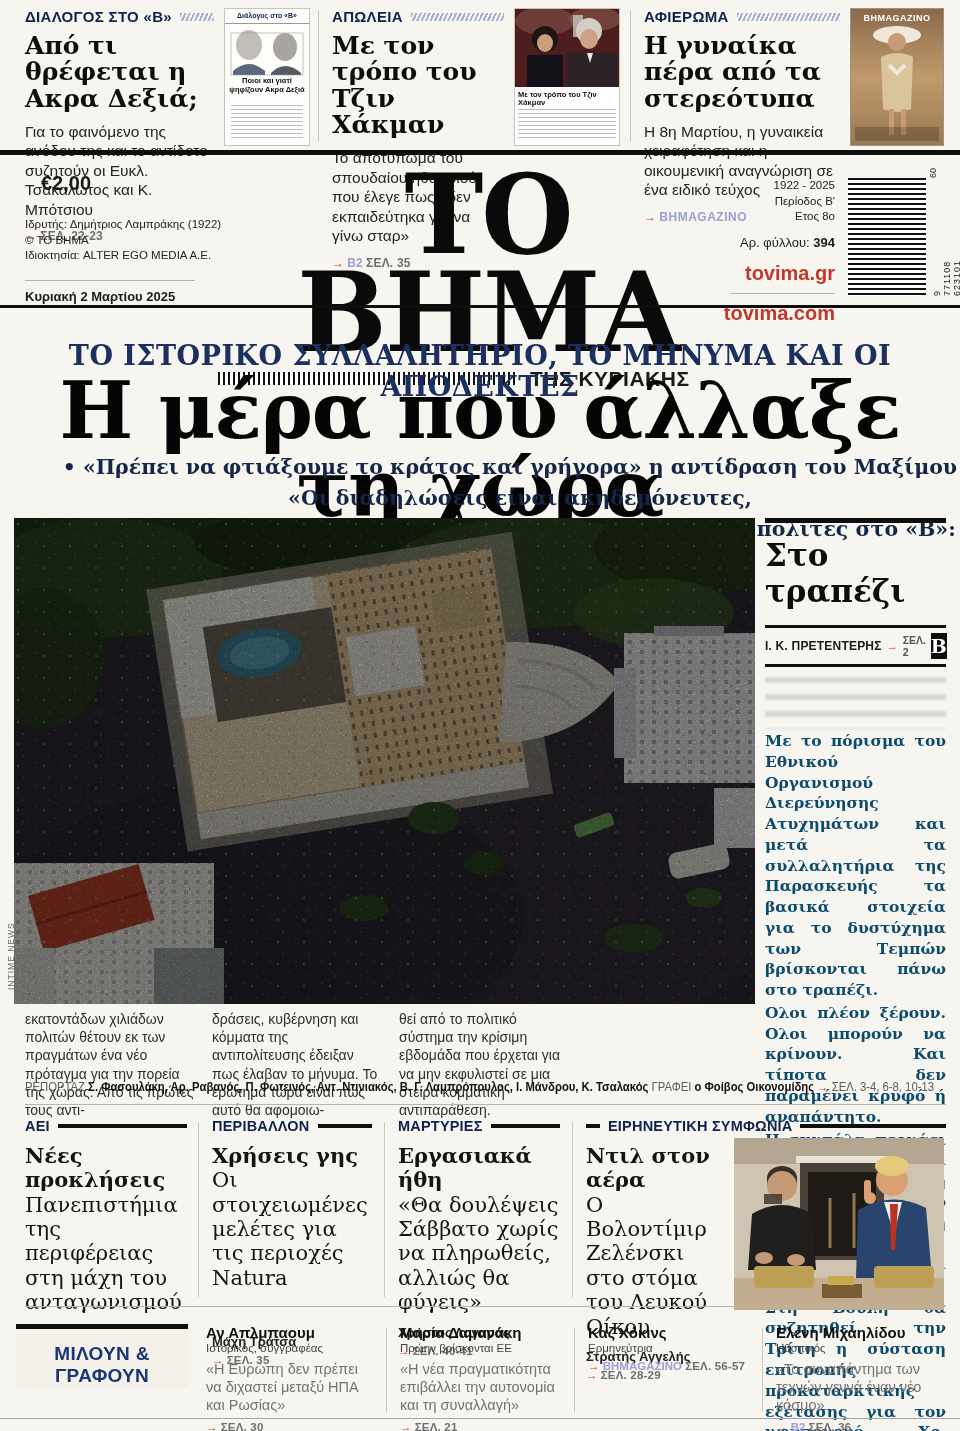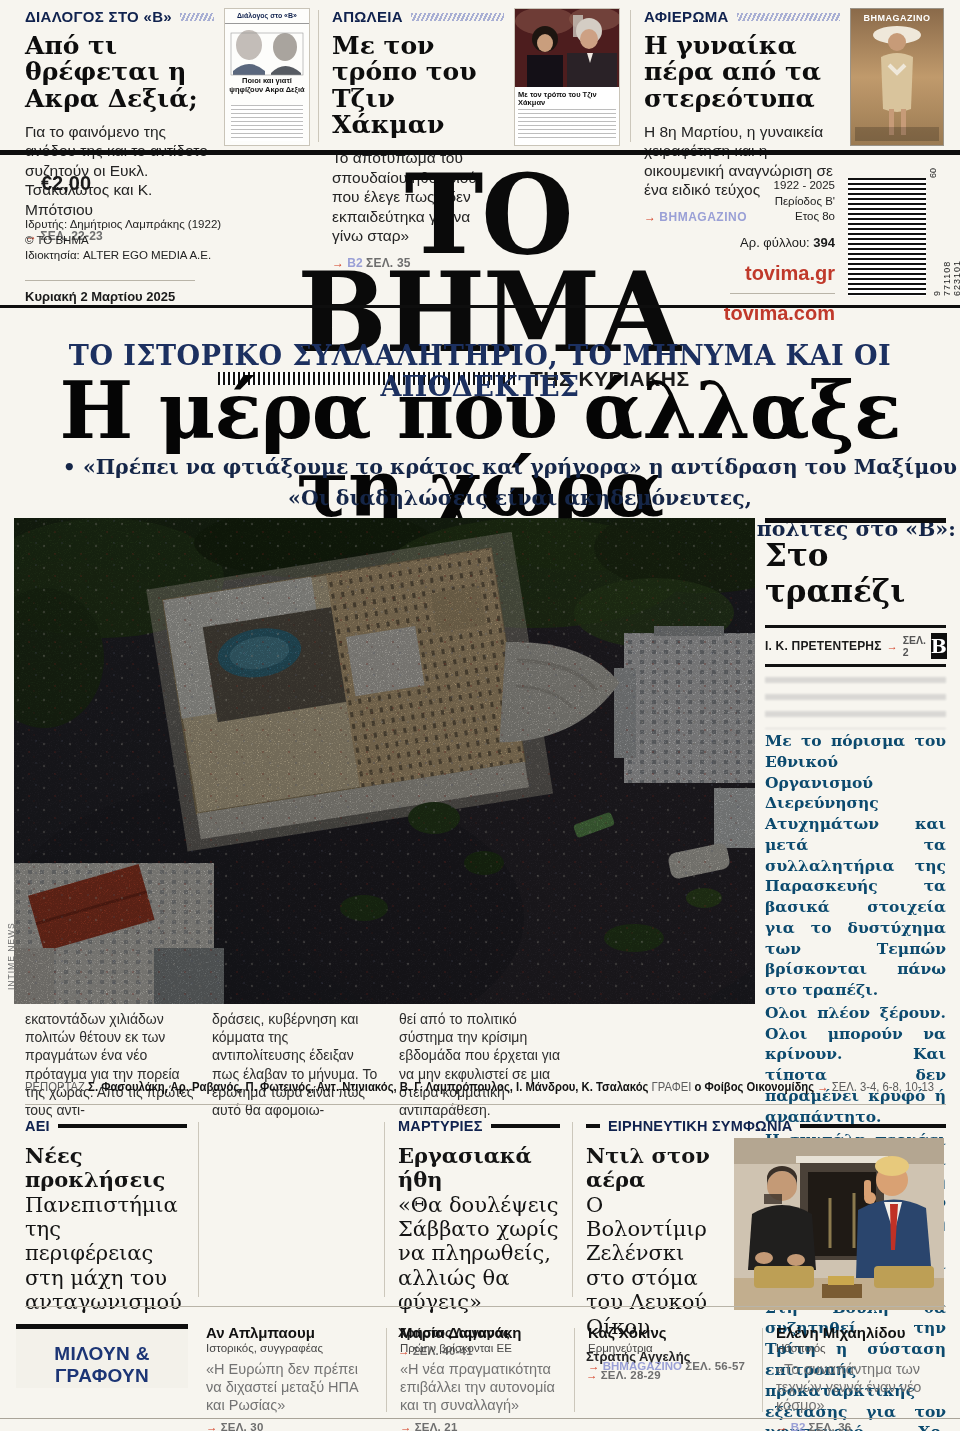--- a/index.html
+++ b/index.html
@@ -333,20 +333,29 @@
     <div class="sec-label-row">
         <span class="sec-label">ΑΕΙ</span>
         <span class="sec-bar"></span>
       </div>
     <div class="sec-text"><b>Νέες προκλήσεις</b><span>Πανεπιστήμια της περιφέρειας στη μάχη του ανταγωνισμού</span></div>
     <div class="sec-by" style="margin-top:22px;">Ιφιγένεια Βιρβιδάκη</div>
     <div class="sec-page"><span class="arrow">→</span> <span class="pageref" style="font-size:11.5px;">ΣΕΛ. 34</span></div>
   </div>
   <div class="abs" style="left:198px;top:1122px;width:1px;height:175px;background:#ccc7bb;"></div>
 
+  <div class="abs" style="left:212px;top:1118px;width:160px;">
+    <div class="sec-label-row">
+        <span class="sec-label">ΠΕΡΙΒΑΛΛΟΝ</span>
+        <span class="sec-bar"></span>
+      </div>
+    <div class="sec-text"><b>Χρήσεις γης</b><span>Οι στοιχειωμένες μελέτες για τις περιοχές Natura</span></div>
+    <div class="sec-by" style="margin-top:44px;">Μάχη Τράτσα</div>
+    <div class="sec-page"><span class="arrow">→</span> <span class="pageref" style="font-size:11.5px;">ΣΕΛ. 35</span></div>
+  </div>
   <div class="abs" style="left:384px;top:1122px;width:1px;height:175px;background:#ccc7bb;"></div>
 
   <div class="abs" style="left:398px;top:1118px;width:162px;">
     <div class="sec-label-row">
         <span class="sec-label">ΜΑΡΤΥΡΙΕΣ</span>
         <span class="sec-bar"></span>
       </div>
     <div class="sec-text"><b>Εργασιακά ήθη</b><span>«Θα δουλέψεις Σάββατο χωρίς να πληρωθείς, αλλιώς θα φύγεις»</span></div>
     <div class="sec-by" style="margin-top:10px;">Χρήστος Λογαράς</div>
     <div class="sec-page"><span class="arrow">→</span> <span class="pageref" style="font-size:11.5px;">ΣΕΛ. 40-41</span></div>

